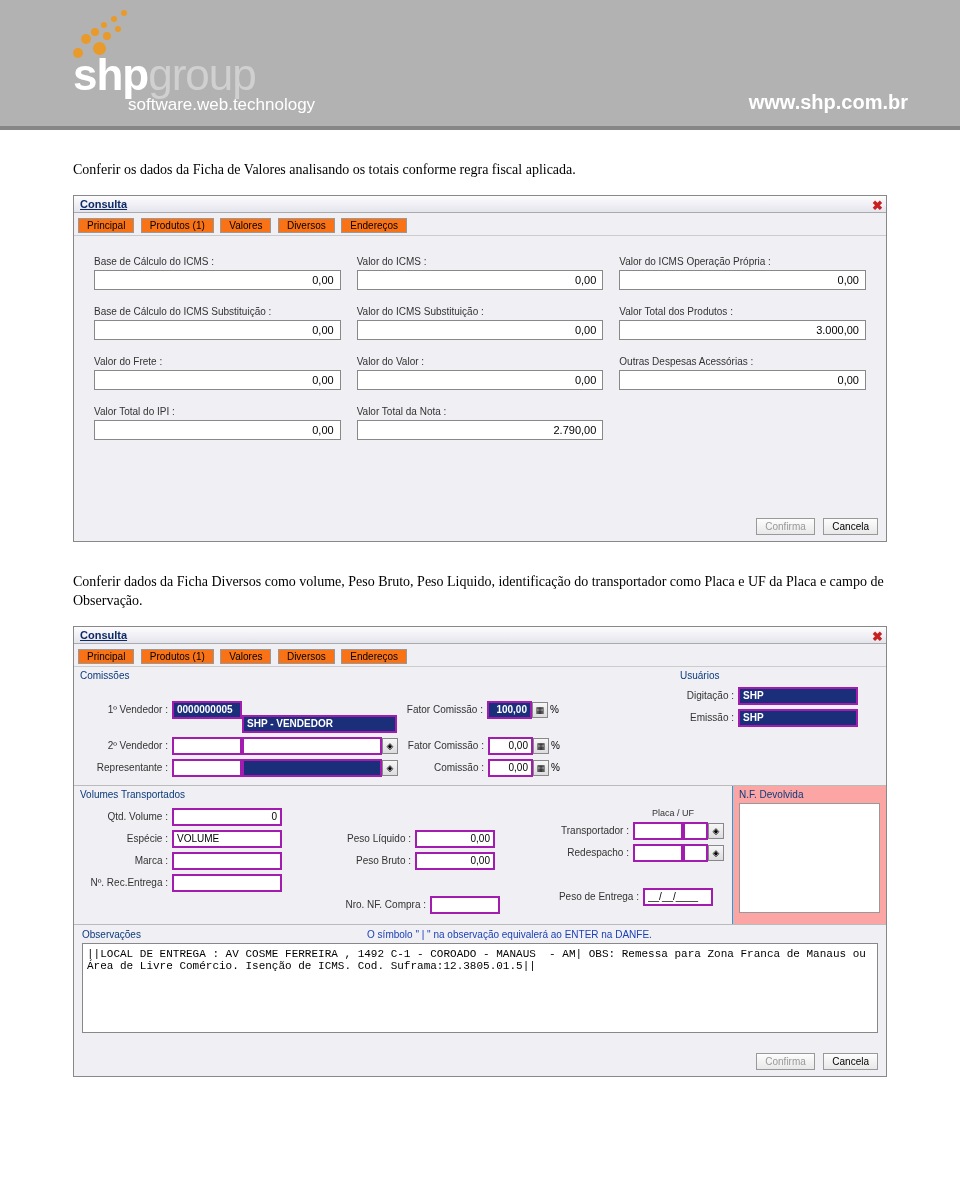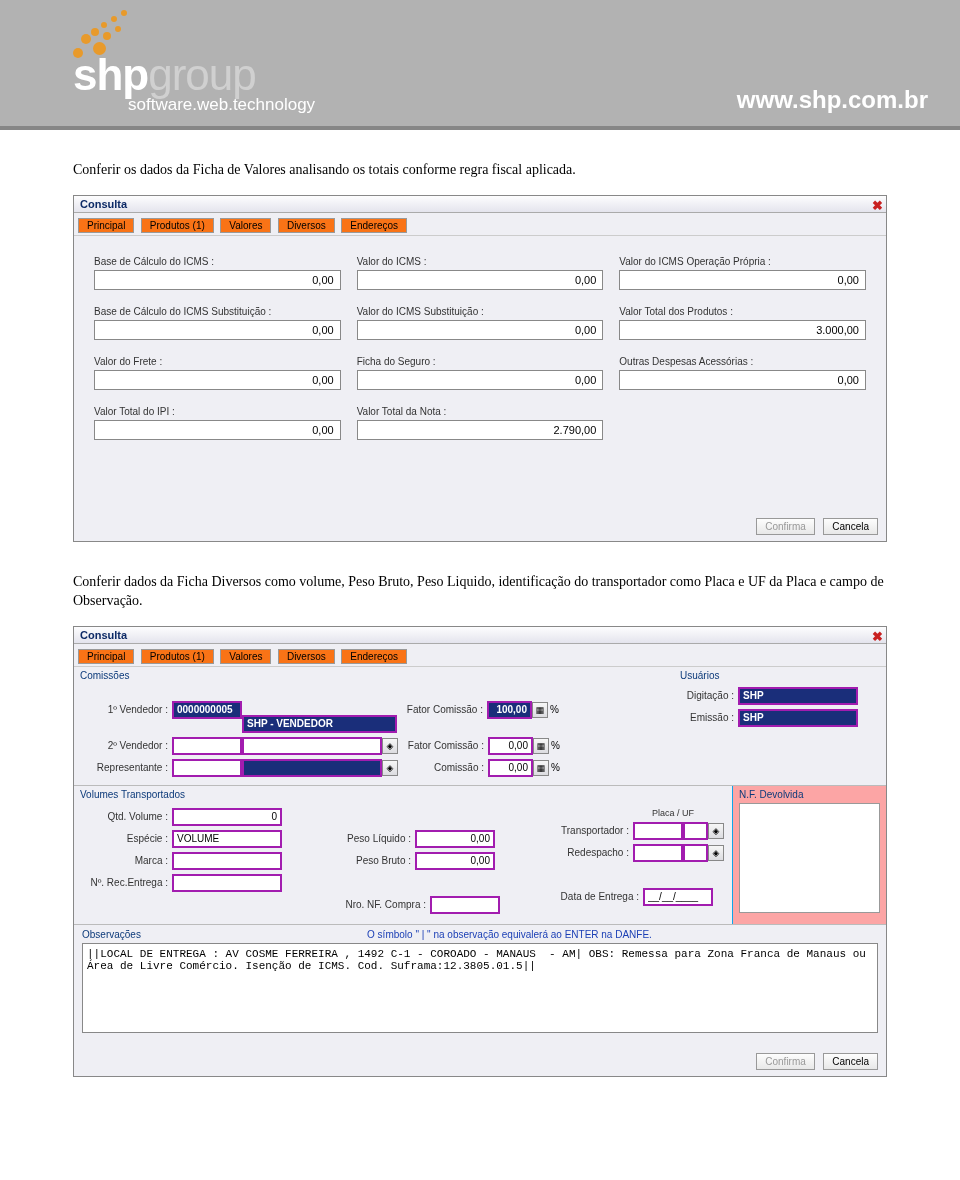--- a/index.html
+++ b/index.html
@@ -7,29 +7,29 @@
   
   
   .banner { background: #b2b2b2; height: 130px; position: relative; border-bottom: 4px solid #868686; }
   .logo-area { position: absolute; left: 73px; top: 10px; }
   .logo-dots { position: relative; width: 60px; height: 40px; }
   .dot { position: absolute; width: 6px; height: 6px; border-radius: 50%; background: #e89a2b; }
   .logo-text { display: flex; align-items: baseline; }
   .logo-shp { font-size: 44px; font-weight: bold; color: #fff; letter-spacing: -1px; }
   .logo-group { font-size: 44px; color: #d0d0d0; letter-spacing: -1px; }
   .logo-subtitle { color: #fff; font-size: 17px; margin-left: 55px; margin-top: -5px; }
-  .banner-url { position: absolute; right: 32px; bottom: 12px; color: #fff; font-size: 24px; font-weight: bold; }
+  .banner-url { position: absolute; right: 52px; bottom: 12px; color: #fff; font-size: 20px; font-weight: bold; }
   
   
   .content { padding: 30px 73px 20px 73px; }
   .instruction { font-family: Georgia, "Times New Roman", serif; font-size: 14px; margin-bottom: 15px; line-height: 1.4; }
   
   
   .dialog { border: 1px solid #888; background: #efeff4; margin-bottom: 30px; position: relative; }
-  .dialog-header { background: linear-gradient(#fdfdfe, #e4e4ed); border-bottom: 1px solid #aaa; padding: 2px 6px; font-size: 11px; font-weight: bold; color: #0d2a66; position: relative; }
+  .dialog-header { background: linear-gradient(#fdfdfe, #e4e4ed); border-bottom: 1px solid #aaa; padding: 2px 6px; font-size: 11px; font-weight: bold; color: #0d2a66; position: relative; text-decoration: underline; }
   .close-x { position: absolute; right: 3px; top: 2px; color: #c82020; font-weight: bold; font-size: 13px; cursor: pointer; }
   
   .tabs-row { background: #efeff4; padding: 2px 4px; border-bottom: 1px solid #ccc; }
   .tab { display: inline-block; border: 1px solid #999; background: #f97316; padding: 1px 8px; font-size: 10px; margin-right: 2px; }
   
   
   .fields-grid { padding: 20px 20px 10px 20px; display: grid; grid-template-columns: repeat(3, 1fr); column-gap: 30px; row-gap: 12px; gap: 16px; }
   .field-group {}
   .field-label { font-size: 10px; color: #333; margin-bottom: 3px; display: block; }
   .text-input { width: 100%; border: 1px solid #888; background: #fff; padding: 3px 6px; font-size: 11px; text-align: right; height: 20px; }
@@ -116,21 +116,21 @@
       <span class="tab">Endereços</span>
     </div>
     <div class="fields-grid">
       <div class="field-group"><label class="field-label">Base de Cálculo do ICMS :</label><input class="text-input" value="0,00" style=""></div>
       <div class="field-group"><label class="field-label">Valor do ICMS :</label><input class="text-input" value="0,00" style=""></div>
       <div class="field-group"><label class="field-label">Valor do ICMS Operação Própria :</label><input class="text-input" value="0,00" style=""></div>
       <div class="field-group"><label class="field-label">Base de Cálculo do ICMS Substituição :</label><input class="text-input" value="0,00" style=""></div>
       <div class="field-group"><label class="field-label">Valor do ICMS Substituição :</label><input class="text-input" value="0,00" style=""></div>
       <div class="field-group"><label class="field-label">Valor Total dos Produtos :</label><input class="text-input" value="3.000,00" style=""></div>
       <div class="field-group"><label class="field-label">Valor do Frete  :</label><input class="text-input" value="0,00" style=""></div>
-      <div class="field-group"><label class="field-label">Ficha do Seguro :</label><input class="text-input" value="0,00" style=""></div>
+      <div class="field-group"><label class="field-label">Valor do Valor :</label><input class="text-input" value="0,00" style=""></div>
       <div class="field-group"><label class="field-label">Outras Despesas Acessórias :</label><input class="text-input" value="0,00" style=""></div>
       <div class="field-group"><label class="field-label">Valor Total do IPI :</label><input class="text-input" value="0,00" style=""></div>
       <div class="field-group"><label class="field-label">Valor Total da Nota :</label><input class="text-input" value="2.790,00" style=""></div>
     </div>
     <div class="dialog-footer">
       <button class="btn disabled">Confirma</button>
       <button class="btn">Cancela</button>
     </div>
   </div>
 
@@ -247,21 +247,21 @@
                 <span class="mini-icon">◈</span>
               </div>
             <div class="form-row">
                 <span class="fr-label" style="width:85px">Redespacho :</span>
                 <input class="inp" style="width: 50px;">
                 <input class="inp" style="width: 25px;">
                 <span class="mini-icon">◈</span>
               </div>
             <div class="form-row" style="height:18px"></div>
             <div class="form-row">
-                <span class="fr-label" style="width:95px">Data de Entrega :</span>
+                <span class="fr-label" style="width:95px">Peso de Entrega :</span>
                 <input class="inp" style="width: 70px;" value="__/__/____">
               </div>
           </div>
         </div>
       </div>
       <div class="nf-devolvida">
         <div class="nf-header">N.F. Devolvida</div>
         <div class="nf-box"></div>
       </div>
     </div>

